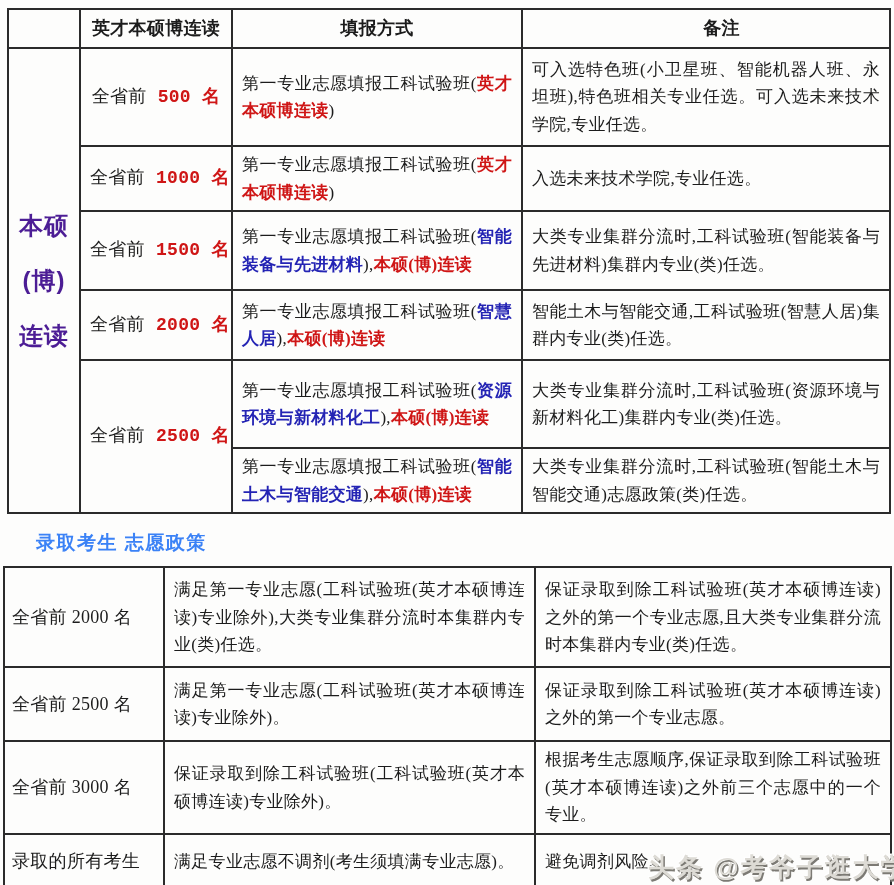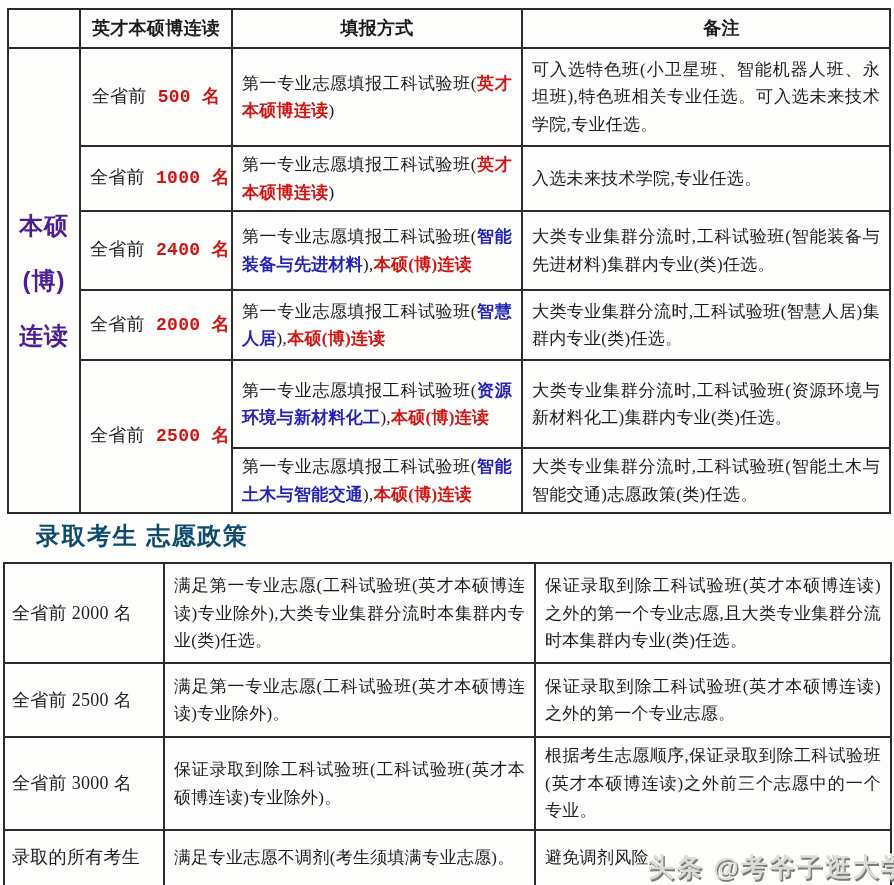--- a/index.html
+++ b/index.html
@@ -36,23 +36,23 @@
     font-family: "Liberation Sans", sans-serif;
     text-align: center; line-height: 2.3; letter-spacing: 1px;
   }
   .rank { font-size: 18px; text-align: center; white-space: nowrap; font-family: Liberation Mono, monospace; }
   .method, .note { text-align: justify; }
   .t-red  { color: #cf1616; font-weight: bold; }
   .t-blue { color: #2424b4; font-weight: bold; }
 
   
   .section-title {
-    margin: 6px 0 10px 36px;
+    margin: 16px 0 10px 36px;
     font-family: "Liberation Sans", sans-serif;
-    font-weight: bold; font-size: 24px; color: #0c4a6e;
+    font-weight: bold; font-size: 19px; color: #3b82f6;
     letter-spacing: 1.5px;
   }
 
   
   .t2 { margin: 0 0 0 3px; width: 887px; }
   .t2 .c1 { font-size: 18px; white-space: nowrap; padding-left: 7px; }
   .t2 td { text-align: justify; }
   .t2 td.c1 { text-align: left; }
 
   
@@ -99,29 +99,29 @@
       <td class="note">可入选特色班(小卫星班、智能机器人班、永坦班),特色班相关专业任选。可入选未来技术学院,专业任选。</td>
     </tr>
 
     <tr style="height:58px">
       <td class="rank"><span>全省前 </span><span class="t-red">1000 名</span></td>
       <td class="method"><span>第一专业志愿填报工科试验班(</span><span class="t-red">英才本硕博连读</span><span>)</span></td>
       <td class="note">入选未来技术学院,专业任选。</td>
     </tr>
 
     <tr style="height:79px">
-      <td class="rank"><span>全省前 </span><span class="t-red">2400 名</span></td>
+      <td class="rank"><span>全省前 </span><span class="t-red">1500 名</span></td>
       <td class="method"><span>第一专业志愿填报工科试验班(</span><span class="t-blue">智能装备与先进材料</span><span>),</span><span class="t-red">本硕(博)连读</span></td>
       <td class="note">大类专业集群分流时,工科试验班(智能装备与先进材料)集群内专业(类)任选。</td>
     </tr>
 
     <tr style="height:70px">
       <td class="rank"><span>全省前 </span><span class="t-red">2000 名</span></td>
       <td class="method"><span>第一专业志愿填报工科试验班(</span><span class="t-blue">智慧人居</span><span>),</span><span class="t-red">本硕(博)连读</span></td>
-      <td class="note">大类专业集群分流时,工科试验班(智慧人居)集群内专业(类)任选。</td>
+      <td class="note">智能土木与智能交通,工科试验班(智慧人居)集群内专业(类)任选。</td>
     </tr>
 
     <tr style="height:88px">
       <td class="rank" rowspan="2"><span>全省前 </span><span class="t-red">2500 名</span></td>
       <td class="method"><span>第一专业志愿填报工科试验班(</span><span class="t-blue">资源环境与新材料化工</span><span>),</span><span class="t-red">本硕(博)连读</span></td>
       <td class="note">大类专业集群分流时,工科试验班(资源环境与新材料化工)集群内专业(类)任选。</td>
     </tr>
 
     <tr style="height:56px">
       <td class="method"><span>第一专业志愿填报工科试验班(</span><span class="t-blue">智能土木与智能交通</span><span>),</span><span class="t-red">本硕(博)连读</span></td>

